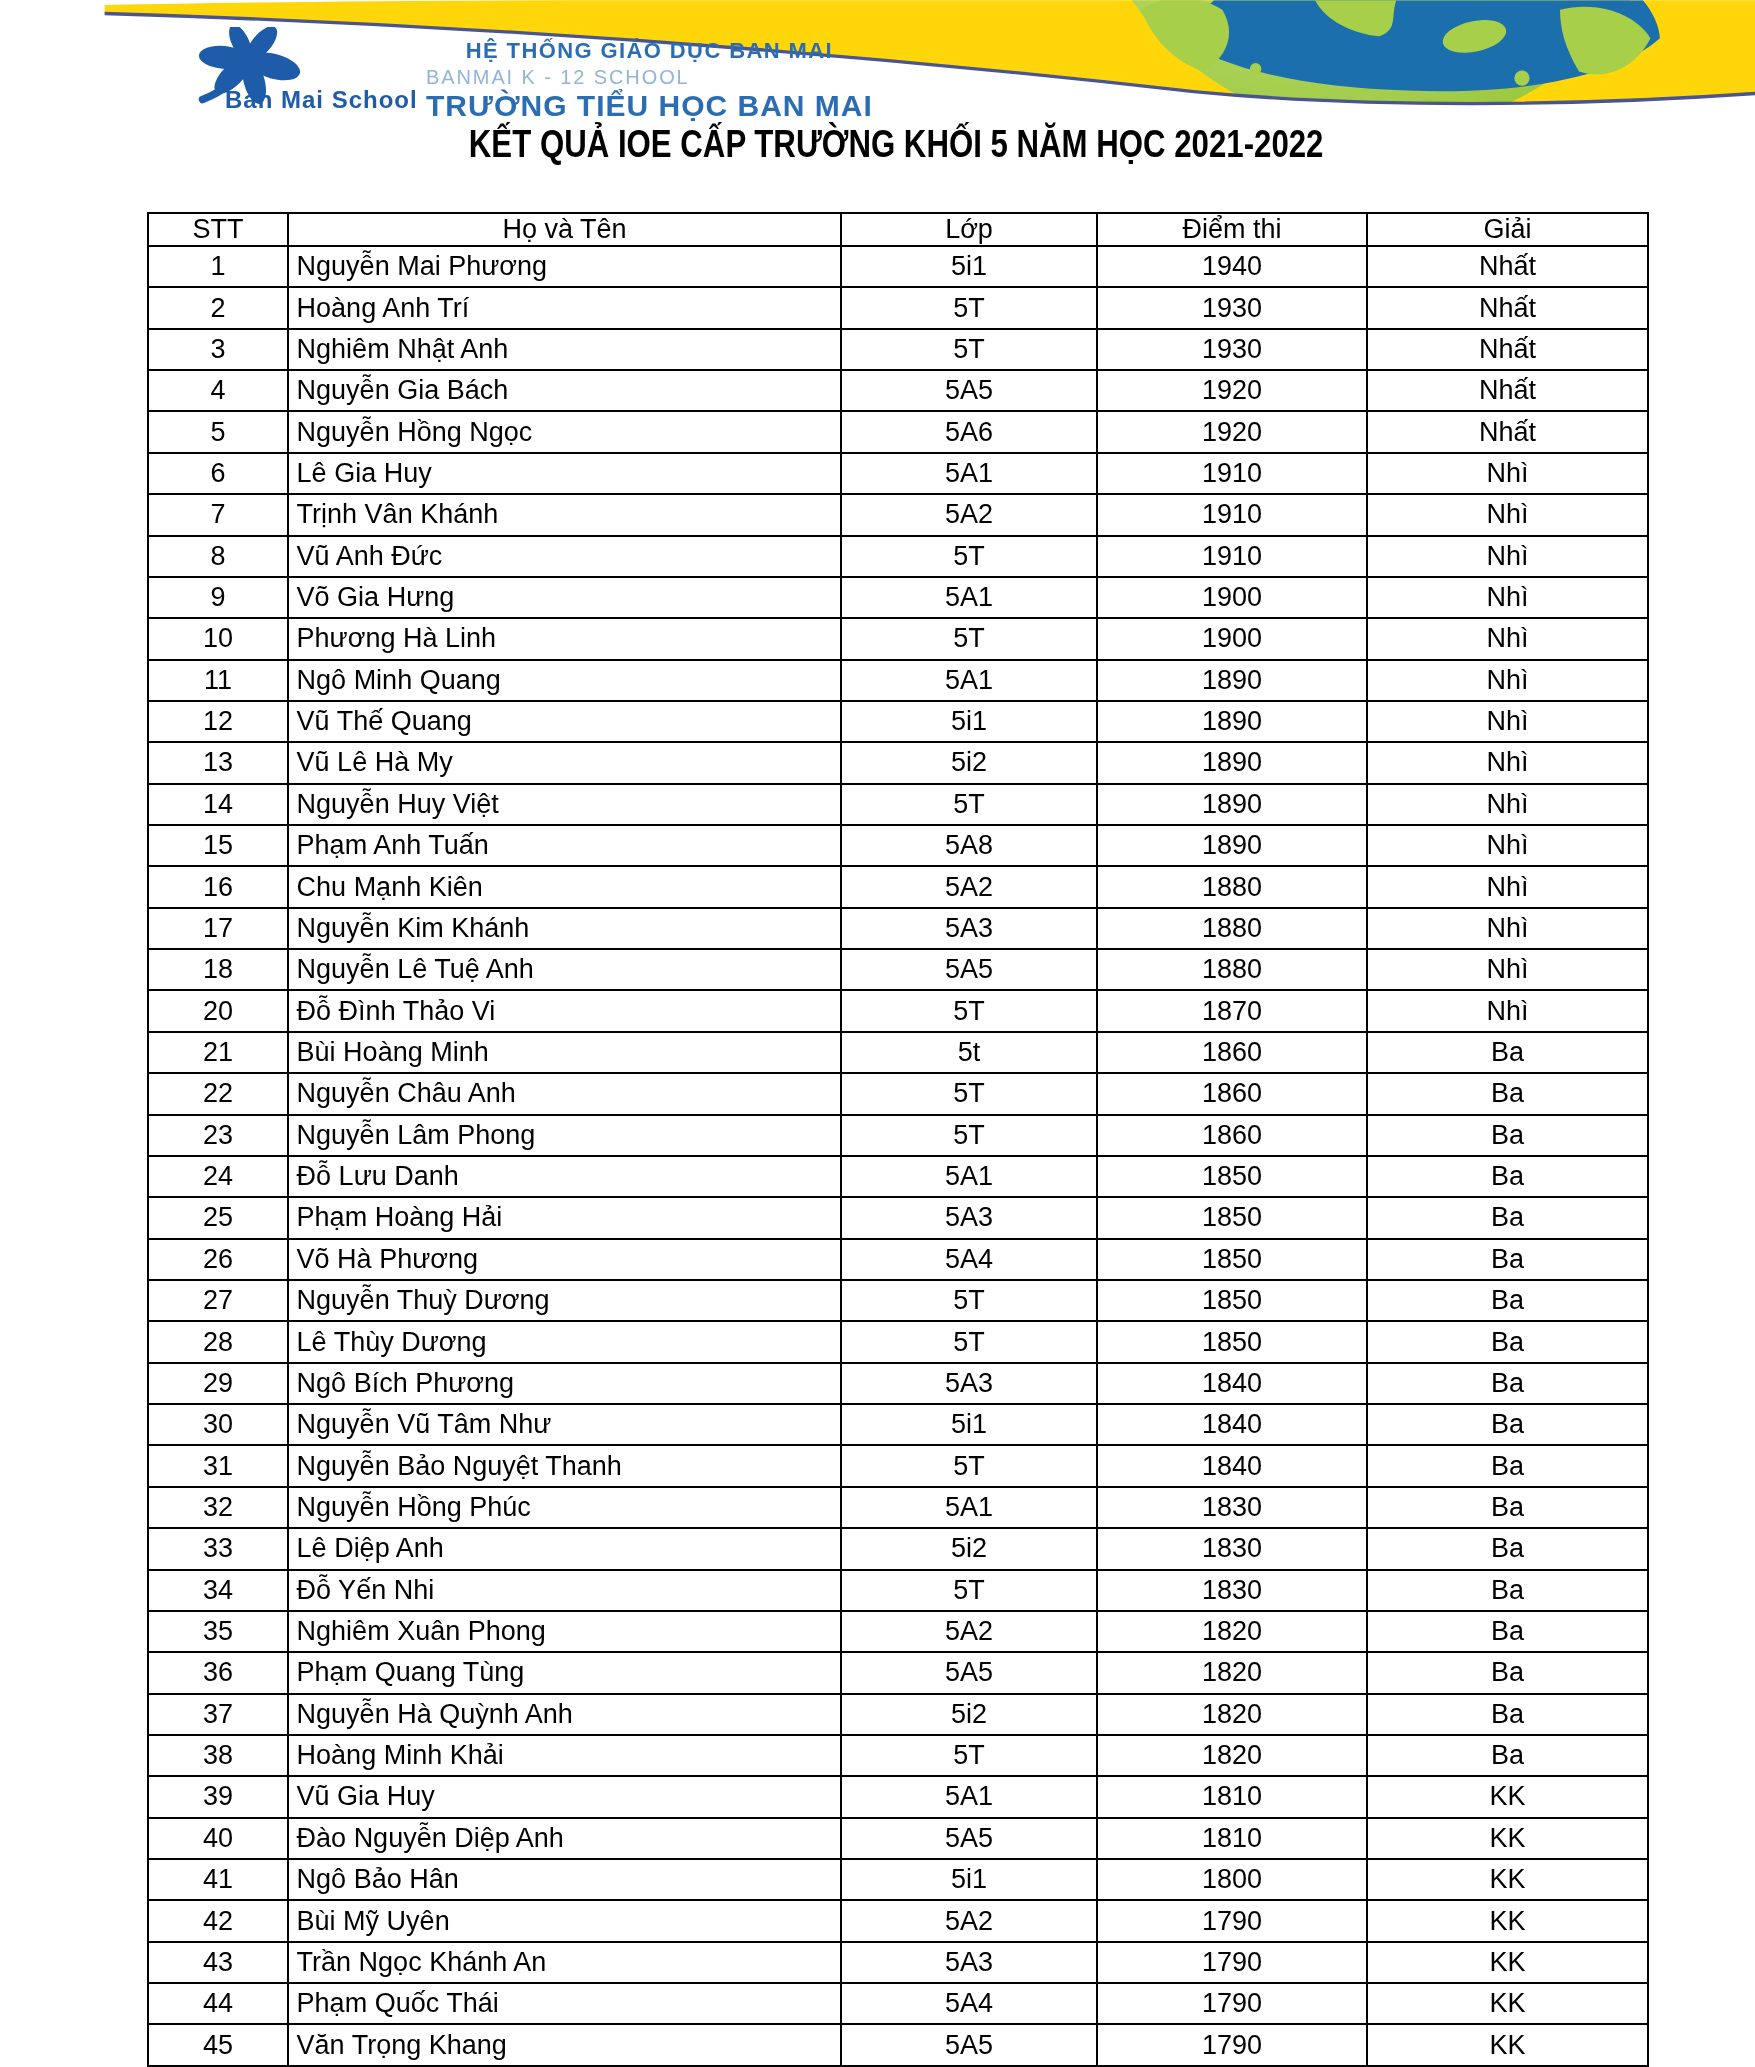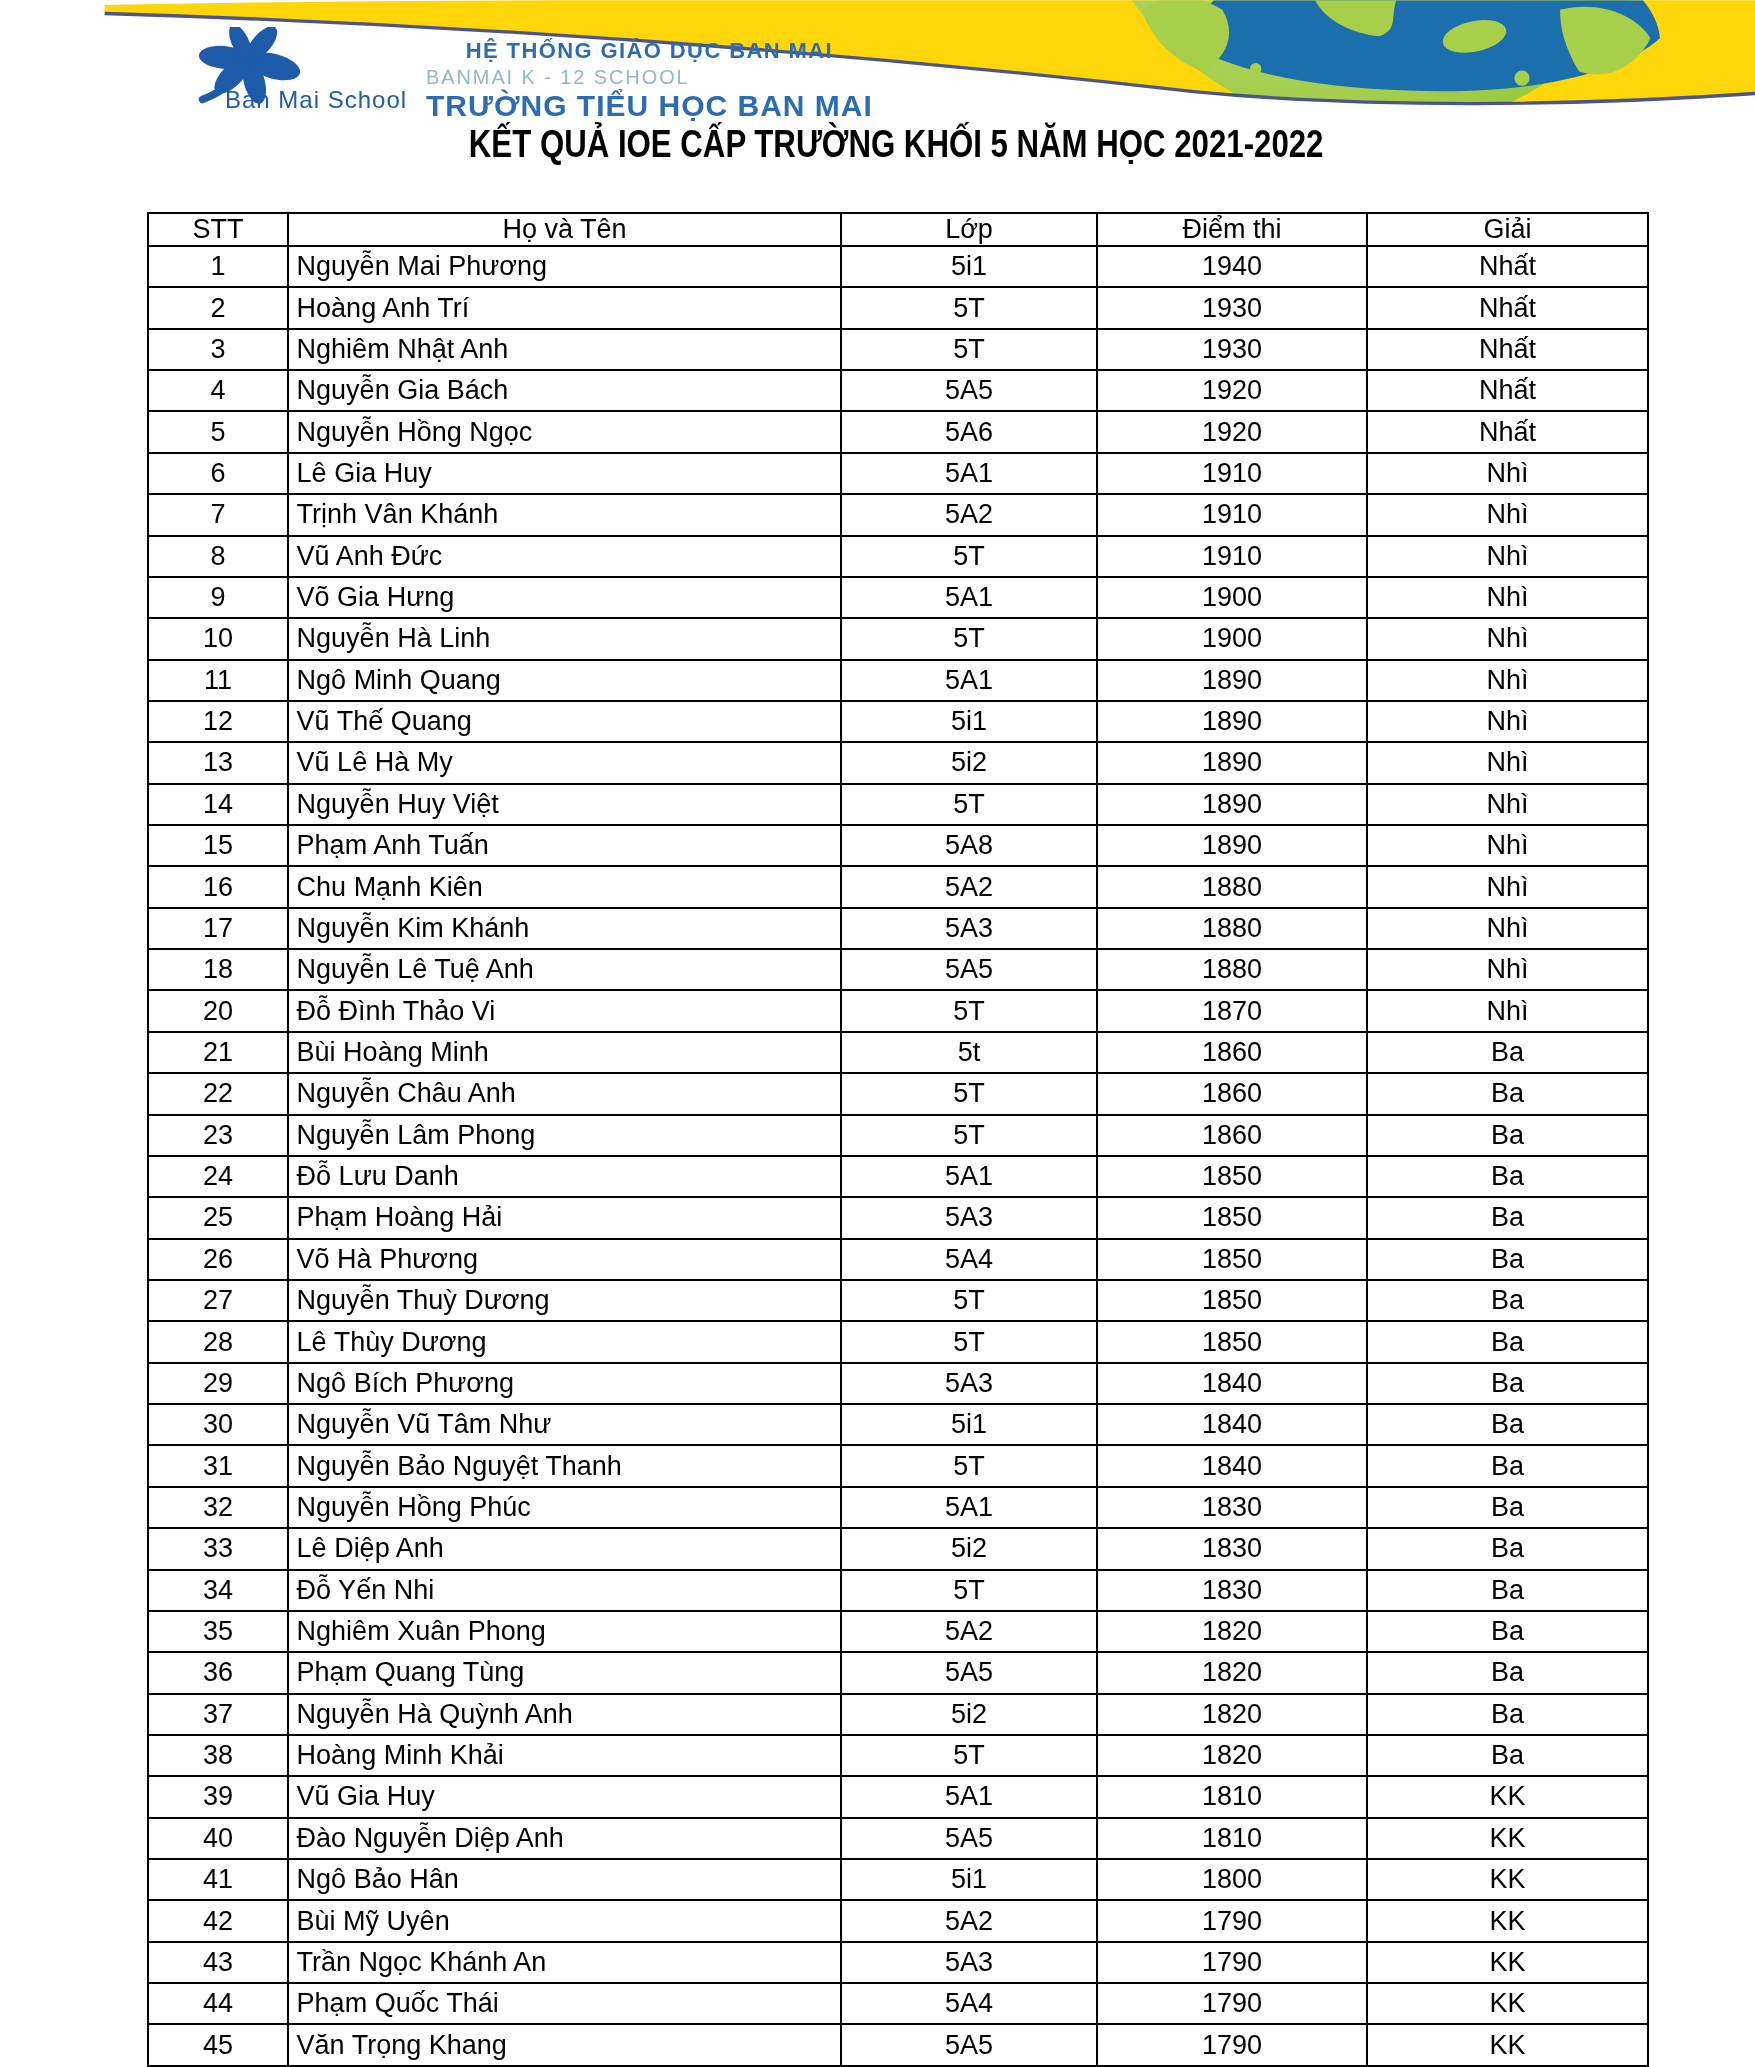--- a/index.html
+++ b/index.html
@@ -18,21 +18,21 @@
     width:1756px;height:2068px;
     background:#ffffff;
     overflow:hidden;
     font-family:"Liberation Sans", sans-serif;
     color:var(--ink);
   }
   .banner{position:absolute;left:0;top:0;width:1756px;height:126px;}
   .logo-flower{position:absolute;left:174px;top:27px;width:143px;height:86px;}
   .logo-wordmark{
     position:absolute;left:225px;top:86px;
-    font-size:24px;font-weight:normal;letter-spacing:1px;
+    font-size:24px;font-weight:bold;letter-spacing:1px;
     color:var(--brand-blue);
     white-space:nowrap;
   }
   .school-block{position:absolute;left:426px;top:40px;line-height:1.0;white-space:nowrap;}
   .org-name{font-size:22px;font-weight:bold;letter-spacing:1.4px;color:var(--brand-blue-mid);margin-bottom:4.8px;text-align:center;}
   .org-sub{font-size:20px;font-weight:normal;letter-spacing:1.9px;color:var(--brand-blue-light);margin-bottom:3.8px;}
   .school-name{font-size:30px;font-weight:bold;letter-spacing:1px;color:var(--brand-blue-mid);}
   .doc-title{
     position:absolute;left:147px;top:122px;width:1499px;
     text-align:center;
@@ -205,21 +205,21 @@
   </tr>
         <tr>
     <td class="c-stt">9</td>
     <td class="c-name">Võ Gia Hưng</td>
     <td class="c-class">5A1</td>
     <td class="c-score">1900</td>
     <td class="c-prize">Nhì</td>
   </tr>
         <tr>
     <td class="c-stt">10</td>
-    <td class="c-name">Nguyễn Hà Linh</td>
+    <td class="c-name">Phương Hà Linh</td>
     <td class="c-class">5T</td>
     <td class="c-score">1900</td>
     <td class="c-prize">Nhì</td>
   </tr>
         <tr>
     <td class="c-stt">11</td>
     <td class="c-name">Ngô Minh Quang</td>
     <td class="c-class">5A1</td>
     <td class="c-score">1890</td>
     <td class="c-prize">Nhì</td>

